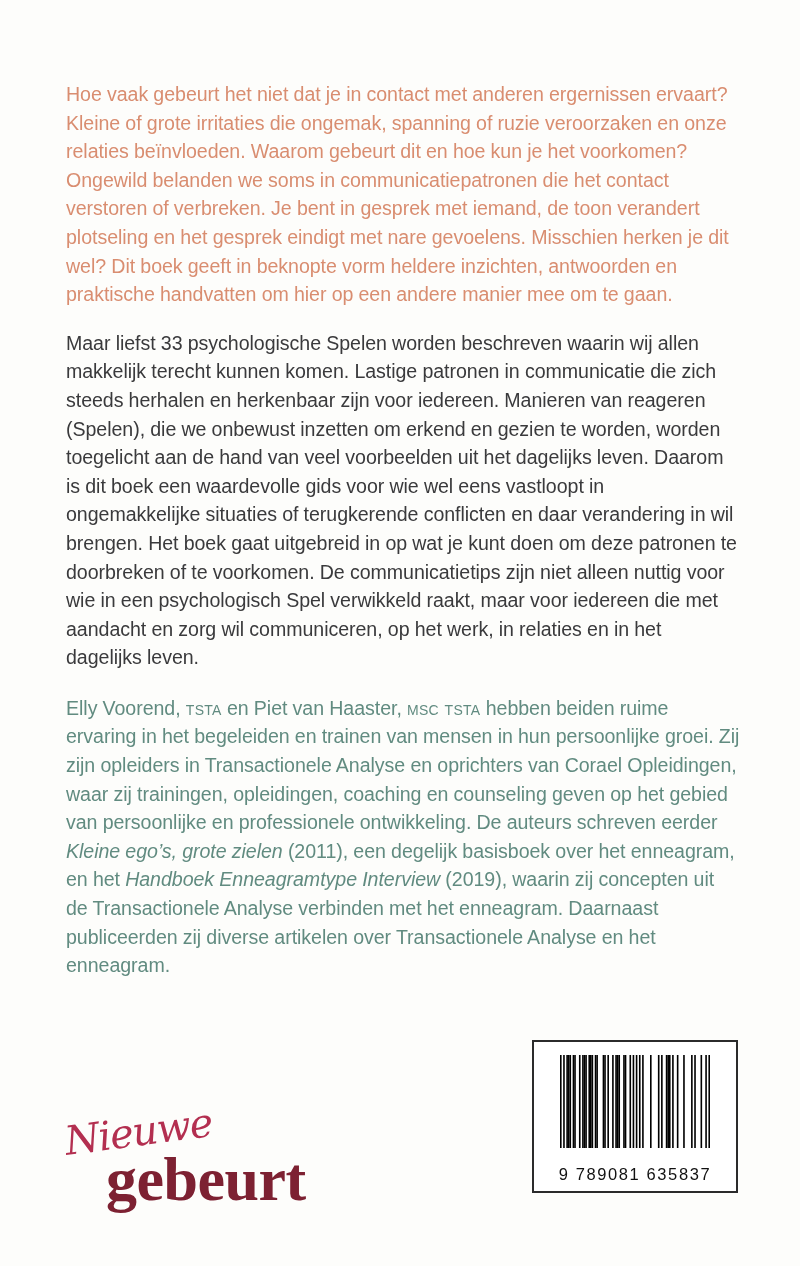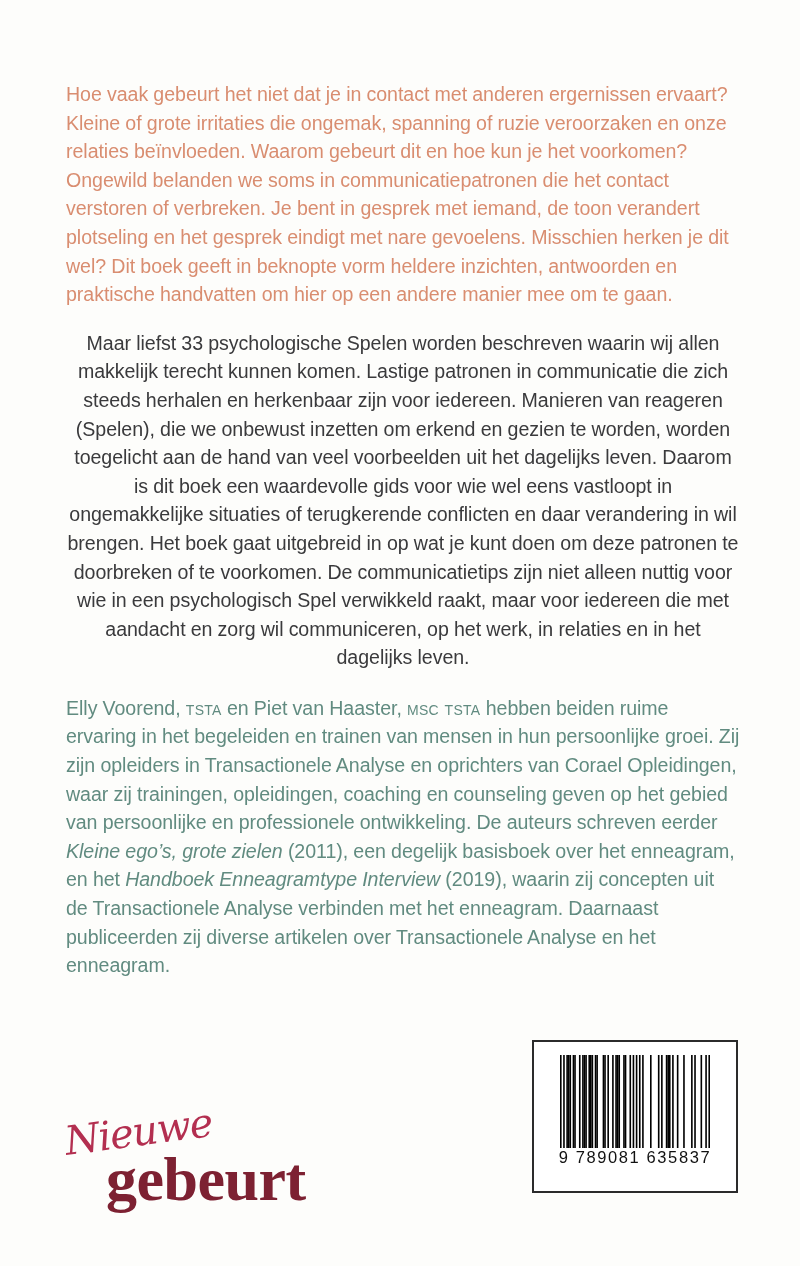--- a/index.html
+++ b/index.html
@@ -38,21 +38,21 @@
     word-spacing: -0.2px;
     text-align: left;
     margin: 0 0 20px 0;
     hyphens: manual;
   }
 
   .para.blurb      { color: #d98d70; }
   .para.body       { color: #3a3a3c; margin-bottom: 22px; }
   .para.authors    { color: #618b80; }
 
-  .para.body { margin-top: 14px; text-align: center; }
+  .para.body { margin-top: 14px; }
   .para.authors { margin-top: 4px; }
 
   .smallcaps {
     font-variant: small-caps;
     text-transform: lowercase;
     letter-spacing: 0.3px;
   }
   .ital { font-style: italic; }
 
   
@@ -102,20 +102,21 @@
     box-sizing: border-box;
   }
   #barcode-inner {
     position: absolute;
     left: 0; top: 0; right: 0; bottom: 0;
     display: flex;
     flex-direction: column;
     align-items: center;
     justify-content: flex-start;
     padding-top: 13px;
+    gap: 17px;
   }
   #bars {
     width: 150px;
     height: 93px;
     display: block;
   }
   #barcode-digits {
     font-family: "Liberation Sans", sans-serif;
     font-size: 16.5px;
     letter-spacing: 1.6px;

